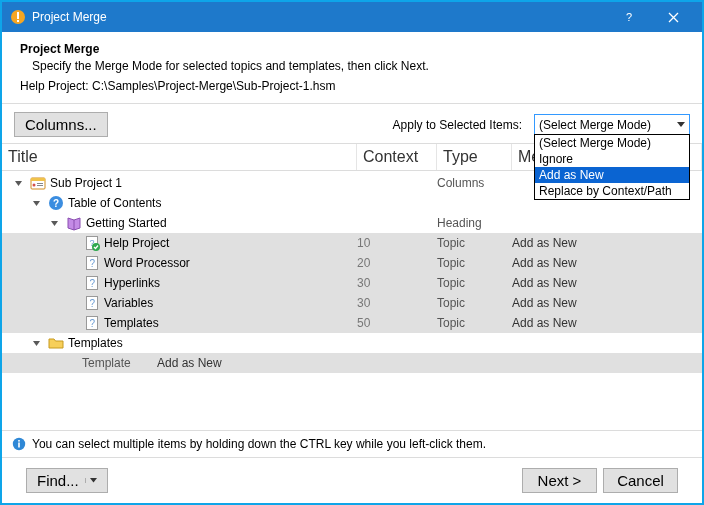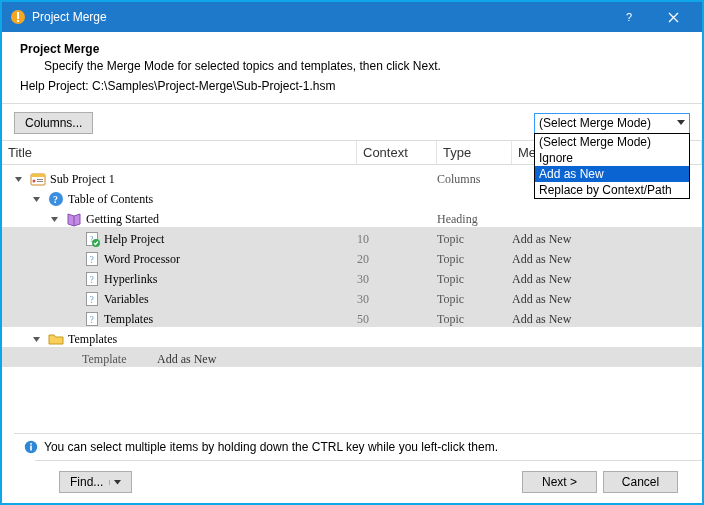--- a/index.html
+++ b/index.html
@@ -4,51 +4,51 @@
 <style>
   * { box-sizing: border-box; }
   html, body { margin: 0; padding: 0; font-family: "Segoe UI", Tahoma, sans-serif; font-size: 12px; color: #000; }
   .window { width: 704px; height: 505px; border: 2px solid #0ea5e9; background: #fff; display: flex; flex-direction: column; }
   .titlebar { height: 30px; background: #1e79cb; color: #fff; display: flex; align-items: center; padding: 0 6px 0 8px; }
   .titlebar .app-icon { width: 16px; height: 16px; margin-right: 6px; }
   .titlebar .title { flex: 1; font-size: 12px; }
   .titlebar .tbtn { width: 45px; height: 30px; display: flex; align-items: center; justify-content: center; cursor: pointer; }
   .header { padding: 10px 18px 6px; }
   .header .h1 { font-weight: bold; font-size: 12px; margin-bottom: 3px; }
-  .header .sub { font-size: 12px; margin-left: 24px; margin-bottom: 6px; }
+  .header .sub { font-size: 12px; margin-left: 12px; margin-bottom: 6px; }
   .header .path { font-size: 12px; }
   .hr { height: 1px; background: #dcdcdc; margin: 4px 0 0; }
   .toolbar { display: flex; align-items: center; padding: 8px 12px 6px; gap: 8px; }
-  .btn { background: #e1e1e1; border: 1px solid #adadad; padding: 3px 10px; font-size: 12px; cursor: pointer; }
+  .btn { background: #e1e1e1; border: 1px solid #adadad; padding: 3px 10px; font-size: 15px; cursor: pointer; }
   .spacer { flex: 1; }
   .apply-label { font-size: 12px; margin-right: 4px; }
   .combo-wrap { position: relative; }
   .combo { width: 156px; height: 21px; border: 1px solid #3399ff; background: #fff; display: flex; align-items: center; padding: 0 4px; cursor: pointer; }
   .combo .caret { margin-left: auto; }
   .dropdown { position: absolute; top: 20px; left: 0; width: 156px; background: #fff; border: 1px solid #000; z-index: 10; }
   .dropdown .opt { padding: 1px 4px; font-size: 12px; cursor: pointer; white-space: nowrap; }
   .dropdown .opt.sel { background: #0a64d2; color: #fff; }
-  .grid-head { display: flex; border-top: 1px solid #dcdcdc; border-bottom: 1px solid #dcdcdc; background: #fff; font-size: 13px; color: #333; }
+  .grid-head { display: flex; border-top: 1px solid #dcdcdc; border-bottom: 1px solid #dcdcdc; background: #fff; font-size: 16px; color: #333; }
   .gh { padding: 4px 6px; border-right: 1px solid #e5e5e5; }
   .col-title { width: 355px; }
   .col-ctx { width: 80px; text-align: left; }
   .col-type { width: 75px; }
   .col-mm { flex: 1; }
   .tree { padding: 2px 0 0; overflow: auto; flex: 1; }
-  .row { display: flex; align-items: flex-end; height: 20px; font-size: 12px; font-family: Liberation Serif, serif; }
+  .row { display: flex; align-items: center; height: 20px; font-size: 12px; }
   .row.selband { background: #e0e0e0; }
   .cell-title { width: 355px; display: flex; align-items: center; }
   .cell-ctx { width: 80px; color: #777; }
   .cell-type { width: 75px; color: #555; }
   .cell-mm { flex: 1; color: #333; }
   .exp { width: 14px; text-align: center; cursor: pointer; color: #444; }
   .ic { width: 16px; height: 16px; margin: 0 4px 0 2px; flex-shrink: 0; }
   .ind { display: inline-block; }
-  .hint-bar { border-top: 1px solid #dcdcdc; padding: 6px 10px; display: flex; align-items: center; gap: 6px; font-size: 12px; margin-left: 12px; }
-  .footer { border-top: 1px solid #dcdcdc; padding: 10px 24px; display: flex; align-items: center; gap: 6px; margin-left: 33px; }
+  .hint-bar { border-top: 1px solid #dcdcdc; padding: 6px 10px; display: flex; align-items: center; gap: 6px; font-size: 12px; }
+  .footer { border-top: 1px solid #dcdcdc; padding: 10px 24px; display: flex; align-items: center; gap: 6px; }
   .find-btn { display: flex; align-items: center; }
   .find-btn .drop { border-left: 1px solid #adadad; margin-left: 6px; padding-left: 4px; }
   svg { display: block; }
 </style>
 </head>
 <body>
 
 <div class="window">
   <div class="titlebar">
     <span class="app-icon">
@@ -77,20 +77,21 @@
     <div class="path">
       <span>Help Project:</span>
       <span>C:\Samples\Project-Merge\Sub-Project-1.hsm</span>
     </div>
   </div>
   <div class="hr"></div>
 
   <div class="toolbar">
     <button class="btn">Columns...</button>
     <div class="spacer"></div>
+    <span class="apply-label">Apply to Selected Items:</span>
     <div class="combo-wrap">
       <div class="combo">
         <span>(Select Merge Mode)</span>
         <span class="caret">
           <svg width="8" height="6" viewBox="0 0 8 6">
               <path d="M0 0 L8 0 L4 5 Z" fill="#333"></path>
             </svg>
         </span>
       </div>
       <div class="dropdown" id="dropdown">

